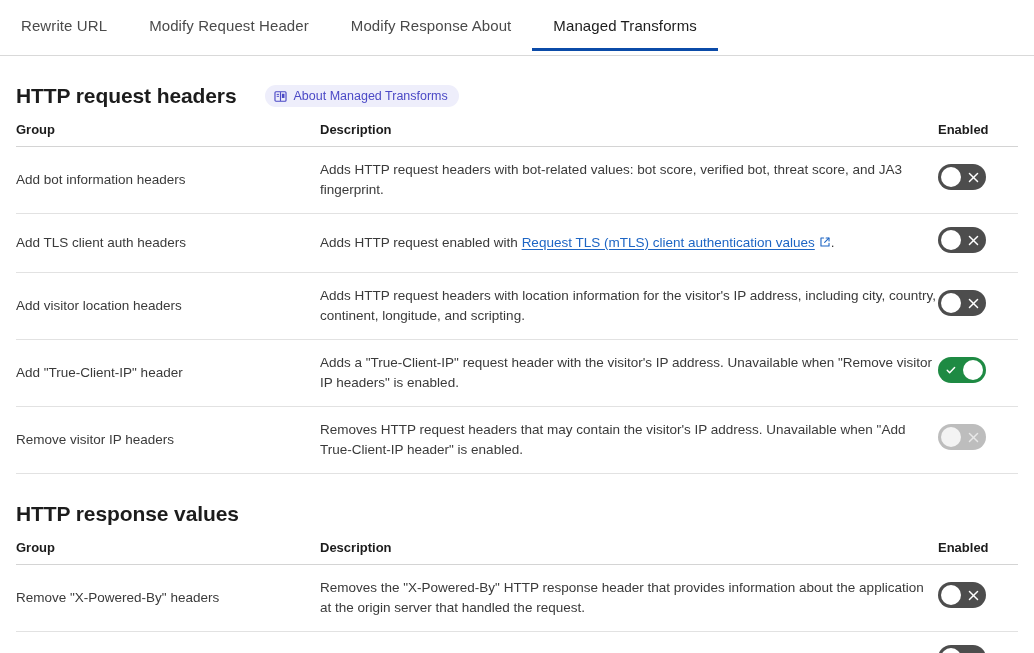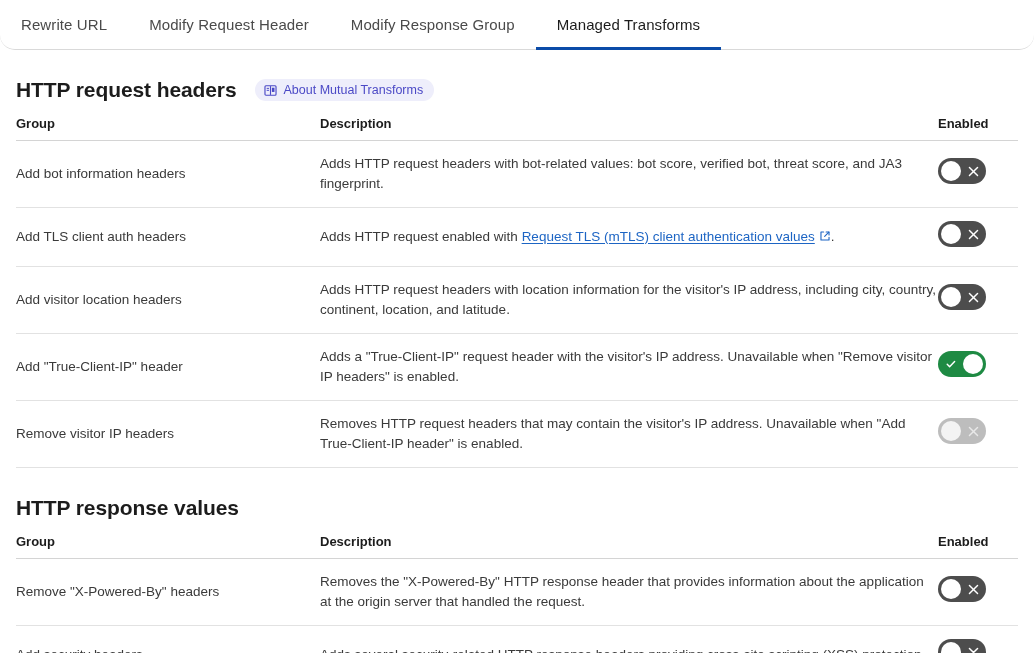--- a/index.html
+++ b/index.html
@@ -9,26 +9,25 @@
     height: 653px;
     background: #ffffff;
     font-family: "Liberation Sans", sans-serif;
     color: #313131;
     overflow: hidden;
   }
 
   
   .tabbar {
     position: relative;
-    height: 50px;
+    height: 56px;
     display: flex;
-    align-items: flex-end;
+    align-items: flex-start;
     padding: 0 0 0 0;
     border-bottom: 1px solid #d9d9d9;
-    border-radius: 15px;
   }
   .tab {
     position: relative;
     height: 50px;
     display: flex;
     align-items: center;
     font-size: 15px;
     color: #4a4a4a;
     padding: 0 21px;
     cursor: pointer;
@@ -46,21 +45,21 @@
     height: 3px;
     background: #0b4ba8;
   }
 
   
   .page { padding: 0 16px; }
 
   .section-head {
     display: flex;
     align-items: center;
-    gap: 18px;
+    gap: 28px;
     margin-top: 28px;
     margin-bottom: 14px;
   }
   .section-title {
     font-size: 21px;
     font-weight: 700;
     color: #1c1c1c;
     letter-spacing: -0.1px;
   }
   .doc-badge {
@@ -170,42 +169,42 @@
 <body>
 
 <div class="tabbar">
   <div class="tab">
     <span>Rewrite URL</span>
   </div>
   <div class="tab">
     <span>Modify Request Header</span>
   </div>
   <div class="tab">
-    <span>Modify Response Group</span>
+    <span>Modify Response About</span>
   </div>
   <div class="tab active">
     <span>Managed Transforms</span>
   </div>
 </div>
 
 <div class="page">
 
   <div class="section-head">
     <div class="section-title">HTTP request headers</div>
     <div class="doc-badge">
       <span>
         <svg width="13" height="13" viewBox="0 0 16 16" fill="none">
           <rect x="1.2" y="2.2" width="13.6" height="11.6" rx="1.2" stroke="#4b49c6" stroke-width="1.4"></rect>
           <line x1="8" y1="2.6" x2="8" y2="13.4" stroke="#4b49c6" stroke-width="1.4"></line>
           <line x1="3.3" y1="5.4" x2="6.2" y2="5.4" stroke="#4b49c6" stroke-width="1.2"></line>
           <line x1="3.3" y1="7.8" x2="6.2" y2="7.8" stroke="#4b49c6" stroke-width="1.2"></line>
           <rect x="9.7" y="4.6" width="3.2" height="5.2" fill="#4b49c6"></rect>
         </svg>
       </span>
-      <span>About Mutual Transforms</span>
+      <span>About Managed Transforms</span>
     </div>
   </div>
 
   <table class="mt">
     <colgroup>
         <col class="c-group">
         <col class="c-desc">
         <col class="c-enab">
       </colgroup>
     <thead>
@@ -246,21 +245,21 @@
                   <path d="M1.6 1.6 L10.4 10.4 M10.4 1.6 L1.6 10.4" stroke="#ffffff" stroke-width="1.6" stroke-linecap="round"></path>
                 </svg>
             </span>
             <span class="knob"></span>
           </div>
         </td>
       </tr>
 
       <tr>
         <td class="td-group">Add visitor location headers</td>
-        <td class="td-desc">Adds HTTP request headers with location information for the visitor's IP address, including city, country, continent, location, and latitude.</td>
+        <td class="td-desc">Adds HTTP request headers with location information for the visitor's IP address, including city, country, continent, longitude, and scripting.</td>
         <td class="td-enab">
           <div class="switch off">
             <span class="mark">
               <svg class="ico-x" width="11" height="11" viewBox="0 0 12 12">
                   <path d="M1.6 1.6 L10.4 10.4 M10.4 1.6 L1.6 10.4" stroke="#ffffff" stroke-width="1.6" stroke-linecap="round"></path>
                 </svg>
             </span>
             <span class="knob"></span>
           </div>
         </td>

